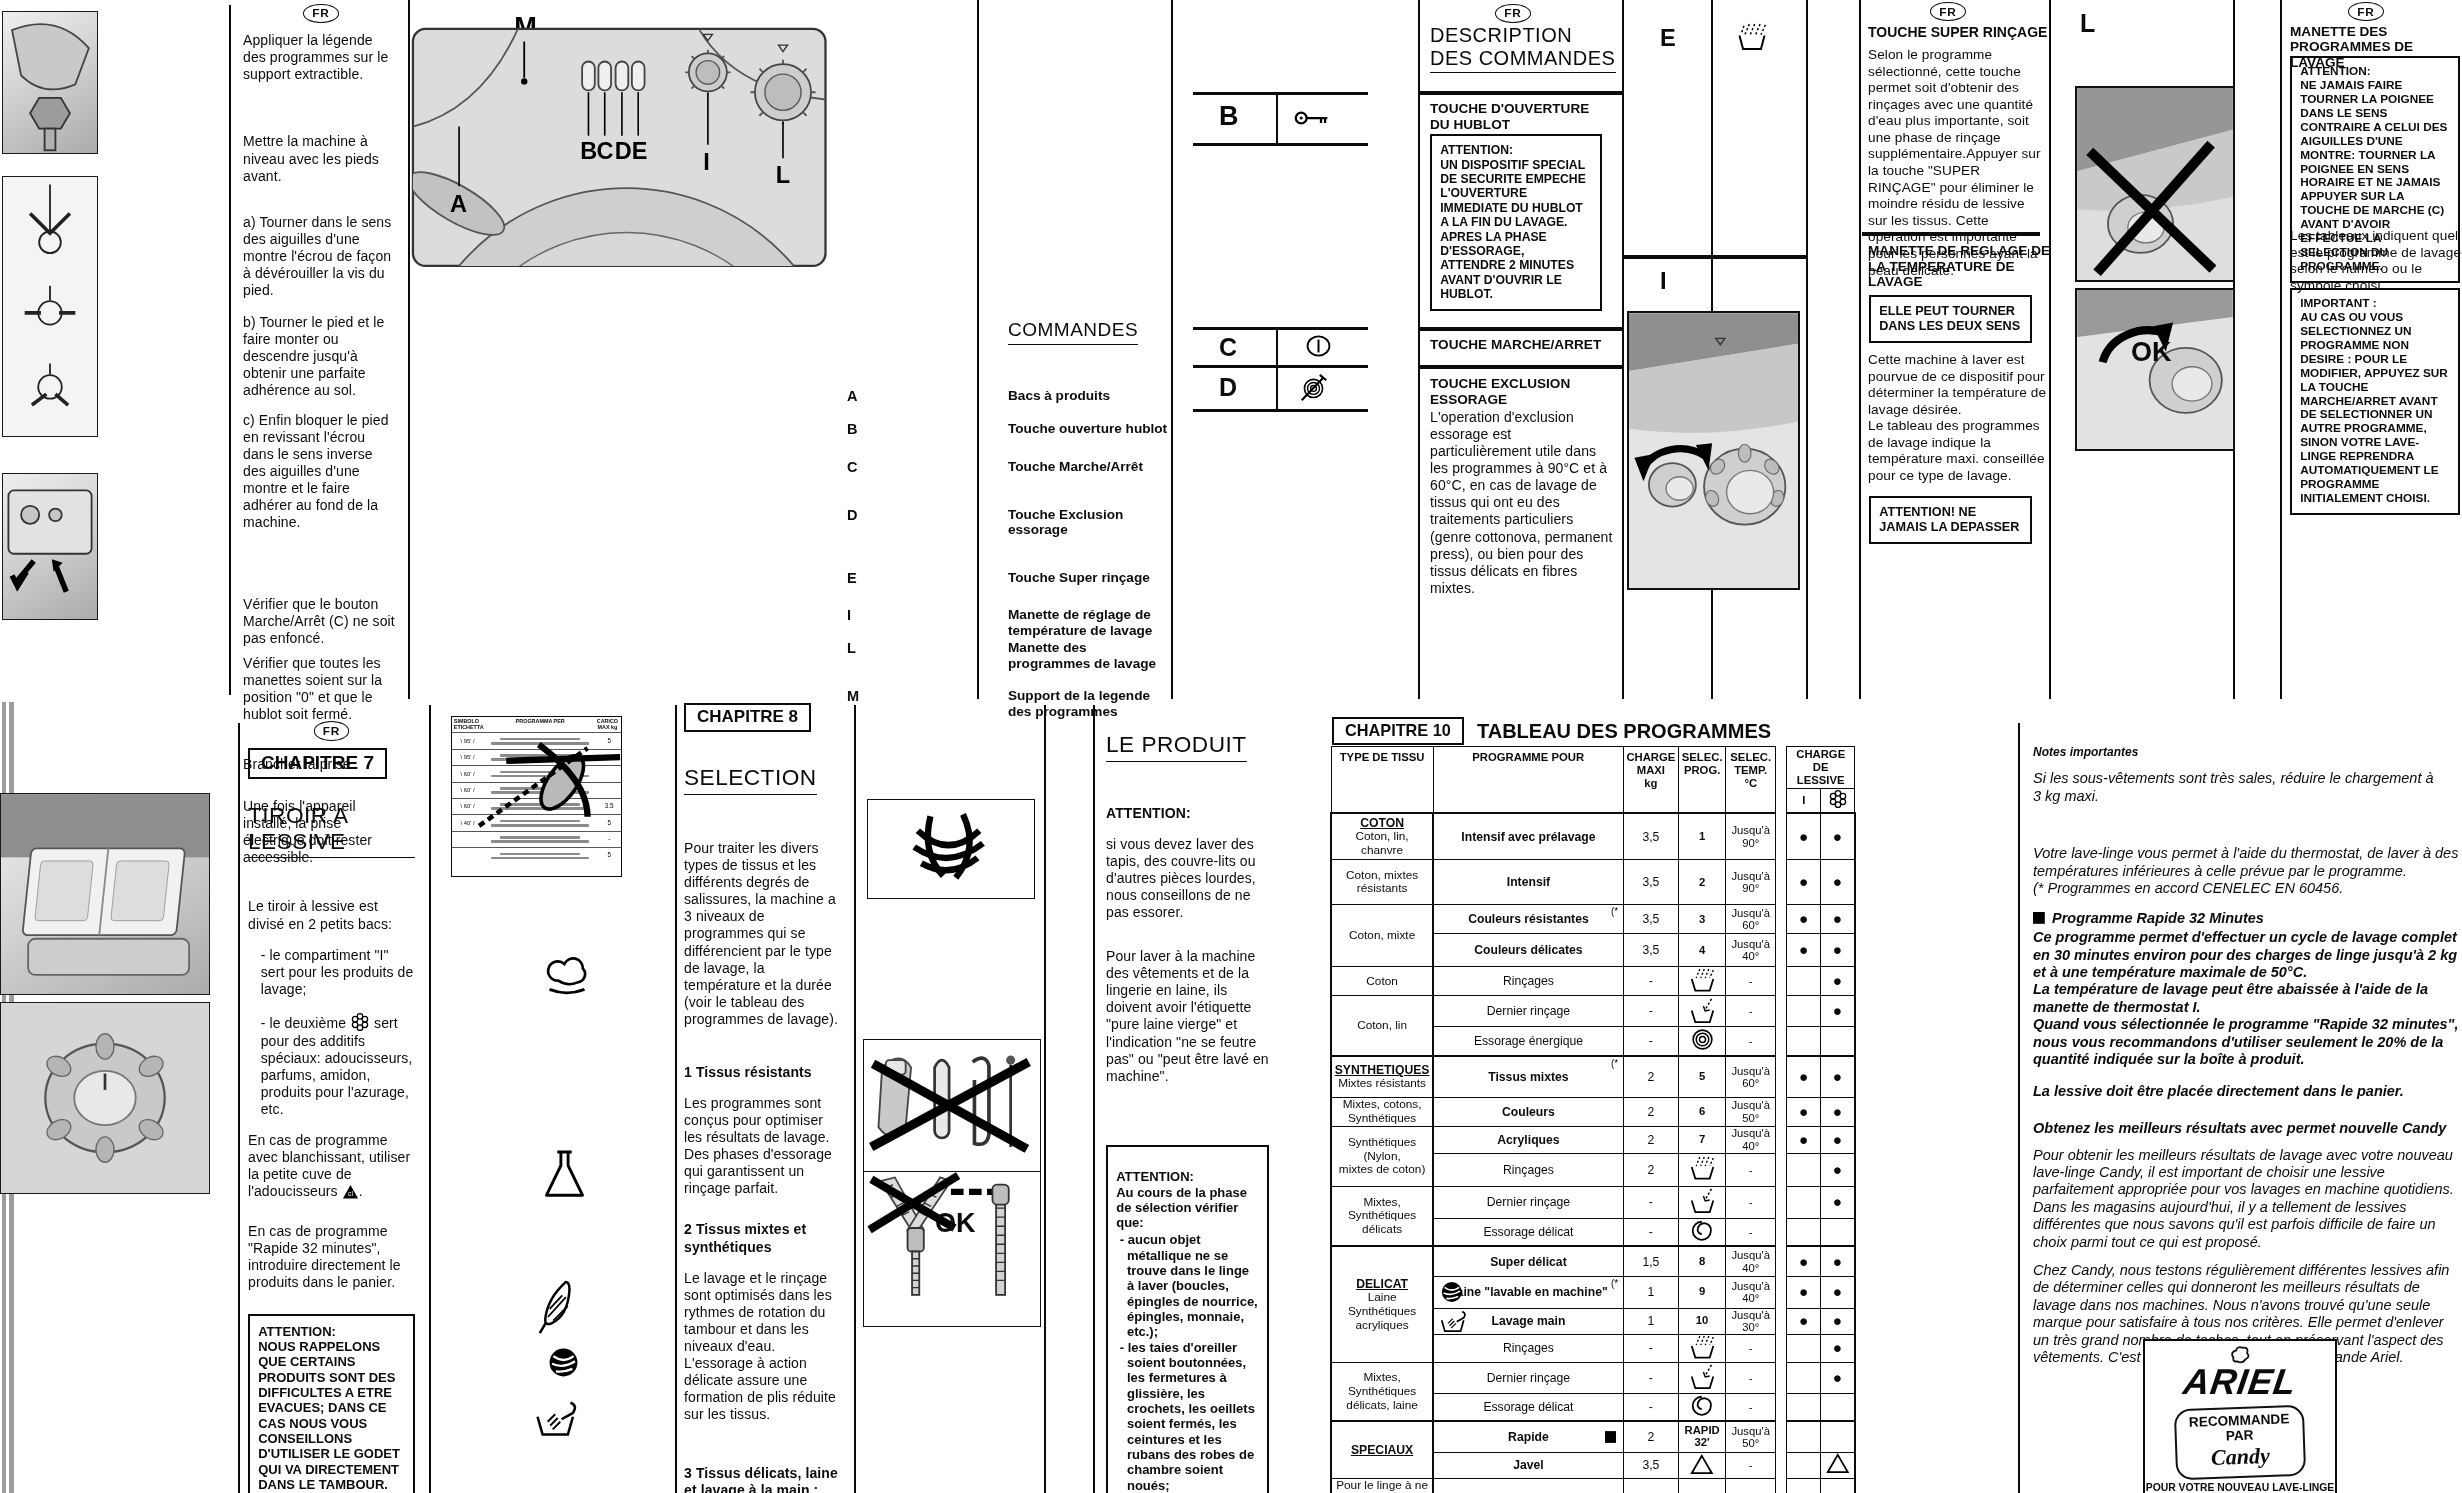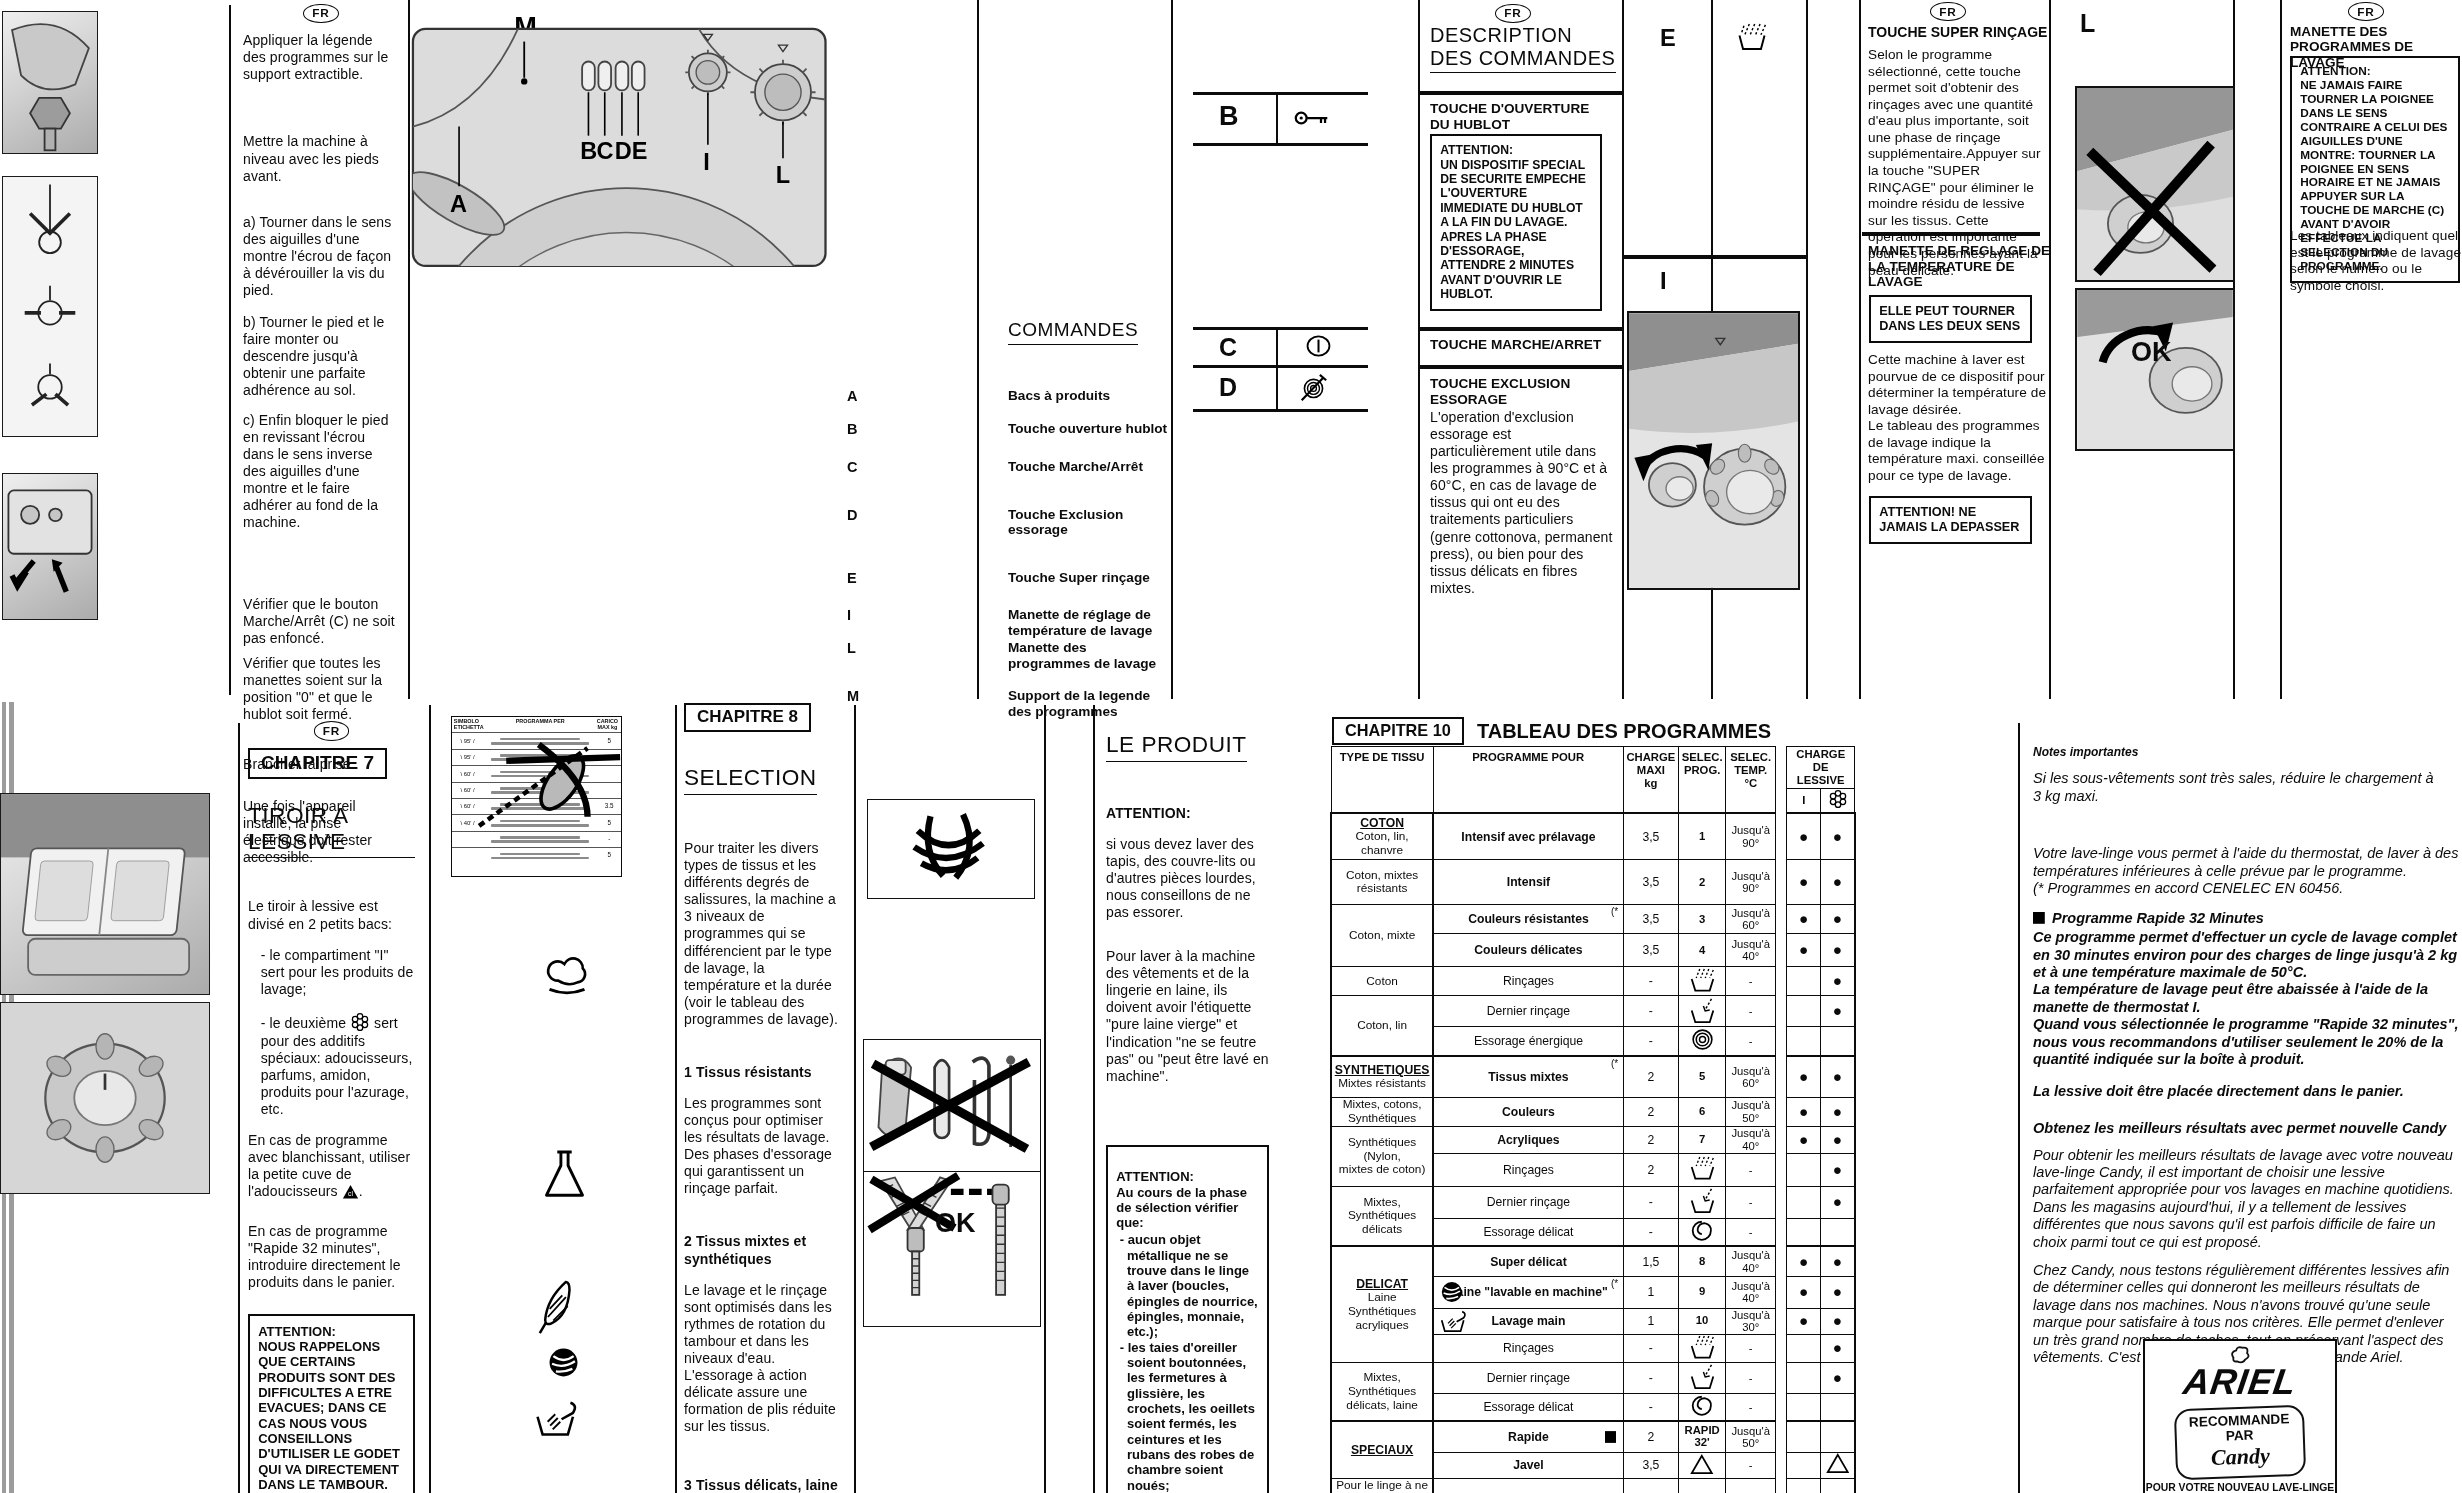--- a/index.html
+++ b/index.html
@@ -314,20 +314,22 @@
       <polygon points="106,36 84,40 98,68" fill="#000"></polygon>
     </svg>
   </div>
   <div class="abs b" style="left:2131px;top:337px;font-size:27px">OK</div>
 
   <div class="abs ctr" style="left:2348px;top:1.8px"><span class="fr-badge">FR</span></div>
   <div class="abs seclabel" style="left:2290px;top:23.6px;width:172px">MANETTE DES PROGRAMMES DE LAVAGE</div>
   <div class="abs wbox" style="left:2290px;top:56px;width:150px;font-size:11.8px">ATTENTION:
 NE JAMAIS FAIRE TOURNER LA POIGNEE DANS LE SENS CONTRAIRE A CELUI DES AIGUILLES D'UNE MONTRE: TOURNER LA POIGNEE EN SENS HORAIRE ET NE JAMAIS APPUYER SUR LA TOUCHE DE MARCHE (C) AVANT D'AVOIR EFFECTUE LA SELECTION DU PROGRAMME.</div>
   <div class="abs txt" style="left:2290px;top:228px;width:172px;font-size:13.6px">Les tableaux indiquent quel est le programme de lavage selon le numéro ou le symbole choisi.</div>
+  <div class="abs wbox" style="left:2290px;top:288px;width:150px;font-size:11.8px">IMPORTANT :
+AU CAS OU VOUS SELECTIONNEZ UN PROGRAMME NON DESIRE : POUR LE MODIFIER, APPUYEZ SUR LA TOUCHE MARCHE/ARRET AVANT DE SELECTIONNER UN AUTRE PROGRAMME, SINON VOTRE LAVE-LINGE REPRENDRA AUTOMATIQUEMENT LE PROGRAMME INITIALEMENT CHOISI.</div>
 
   <div class="photo" style="left:0;top:793px;width:208px;height:200px">
     <svg width="208" height="200" viewBox="0 0 230 221">
       <rect width="230" height="70" fill="#8e8e8e"></rect>
       <g transform="skewX(-6)">
         <rect x="40" y="60" width="170" height="96" rx="6" fill="#f1f1f1" stroke="#555" stroke-width="2"></rect>
         <line x1="125" y1="60" x2="125" y2="156" stroke="#888" stroke-width="2"></line>
         <rect x="52" y="74" width="58" height="66" rx="4" fill="#ddd" stroke="#999"></rect>
         <rect x="136" y="74" width="58" height="66" rx="4" fill="#ddd" stroke="#999"></rect>
       </g>
@@ -496,21 +498,21 @@
       </svg>
     </div>
 
   <div class="abs" style="left:684px;top:703px;width:159px">
     <div><span class="chbox" style="font-size:17px">CHAPITRE 8</span></div>
     <div style="margin-top:33px"><span class="title-u">SELECTION</span></div>
     <p class="txt" style="margin-top:45px">Pour traiter les divers types de tissus et les différents degrés de salissures, la machine a 3 niveaux de programmes qui se différencient par le type de lavage, la température et la durée (voir le tableau des programmes de lavage).</p>
     <p class="txt b" style="margin-top:36px">1 Tissus résistants</p>
     <p class="txt pre" style="margin-top:11px">Les programmes sont conçus pour optimiser les résultats de lavage.
 Des phases d'essorage qui garantissent un rinçage parfait.</p>
-    <p class="txt b" style="margin-top:36px">2 Tissus mixtes et synthétiques</p>
+    <p class="txt b" style="margin-top:24px">2 Tissus mixtes et synthétiques</p>
     <p class="txt pre" style="margin-top:11px">Le lavage et le rinçage sont optimisés dans les rythmes de rotation du tambour et dans les niveaux d'eau.
 L'essorage à action délicate assure une formation de plis réduite sur les tissus.</p>
     <p class="txt b" style="margin-top:42px">3 Tissus délicats, laine et lavage à la main :</p>
 
   </div>
 
   <div class="abs" style="left:867px;top:799px;width:166px;height:98px;border:1.8px solid #111;background:#fff">
     <svg width="162" height="94" viewBox="0 0 179 104">
       <g transform="translate(89,52)">
         <circle r="40" fill="none"></circle>

